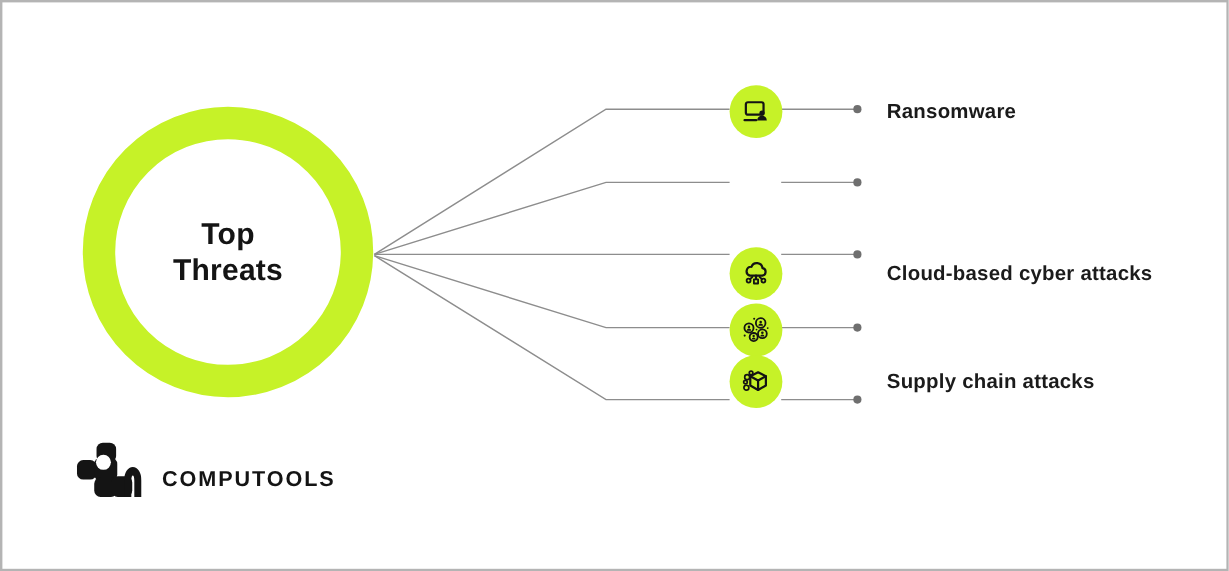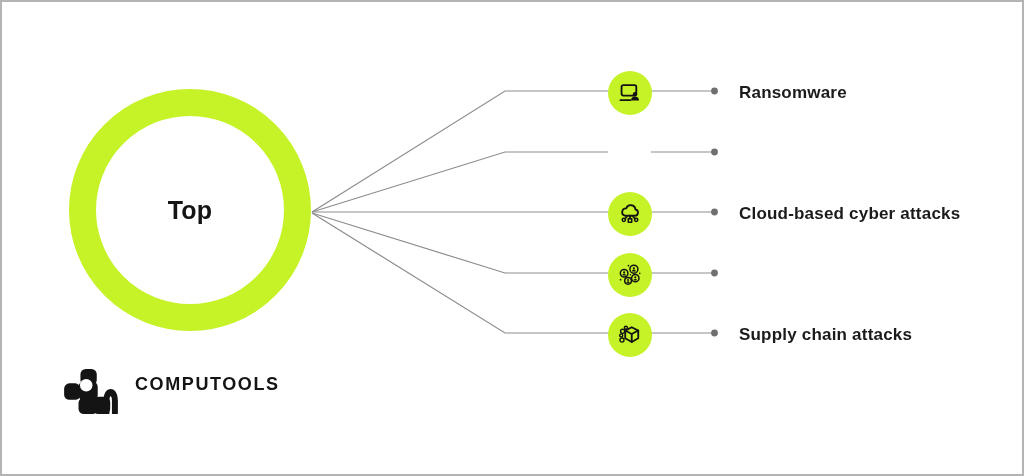--- a/index.html
+++ b/index.html
@@ -47,21 +47,21 @@
   .ico .fill{fill:#141414;stroke:none;}
   .ico.thin{stroke-width:1.4;}
 
   .brand{
     position:absolute;left:62px;top:366px;
     display:flex;align-items:flex-start;gap:17px;
   }
   .brand-mark svg{display:block;}
   .brand-name{
     font-size:18px;font-weight:800;letter-spacing:1.6px;
-    margin-top:6px;color:#141414;
+    margin-top:21px;color:#141414;
   }
 </style>
 </head>
 <body>
 
 <div class="canvas">
 
   <svg class="connectors" viewBox="0 0 1020 472" aria-hidden="true">
     <polyline points="310,210 503,89 606,89"></polyline>
     <polyline points="310,210 503,150 606,150"></polyline>
@@ -78,37 +78,38 @@
     <circle cx="712.5" cy="89" r="3.4"></circle>
     <circle cx="712.5" cy="150" r="3.4"></circle>
     <circle cx="712.5" cy="210" r="3.4"></circle>
     <circle cx="712.5" cy="271" r="3.4"></circle>
     <circle cx="712.5" cy="331" r="3.4"></circle>
   </svg>
 
   <div class="hub">
     <div class="hub-title">
       <span>Top</span>
+      <span>Threats</span>
     </div>
   </div>
 
   <div class="row" style="top:69px">
     <div class="icon-badge">
       <svg class="ico" width="26" height="26" viewBox="0 0 24 24">
         <rect x="4.2" y="4.8" width="13.6" height="9.6" rx="1.6"></rect>
         <line x1="3.2" y1="18.6" x2="12.2" y2="18.6"></line>
         <circle class="fill" cx="16.6" cy="13.1" r="2"></circle>
         <path class="fill" d="M12.9 18.9 c0,-2.3 1.6,-3.7 3.7,-3.7 c2.1,0 3.7,1.4 3.7,3.7 Z"></path>
       </svg>
     </div>
     <div class="threat-label">Ransomware</div>
   </div>
 
 
-  <div class="row" style="top:190px">
+  <div class="row" style="top:204px">
     <div class="icon-badge">
       <svg class="ico" width="26" height="26" viewBox="0 0 24 24">
         <path d="M7.3 13.6 h9.2 a2.9 2.9 0 0 0 0.5 -5.75 a4.4 4.4 0 0 0 -8.5 -1.1 a3.5 3.5 0 0 0 -1.2 6.85 z"></path>
         <line x1="12" y1="13.6" x2="12" y2="16.2"></line>
         <rect x="10.4" y="16.4" width="3.2" height="3.2" stroke-width="1.4"></rect>
         <circle cx="6.3" cy="17.4" r="1.5" stroke-width="1.4"></circle>
         <line x1="7.4" y1="16.3" x2="9.2" y2="14.6" stroke-width="1.4"></line>
         <circle cx="17.7" cy="17.4" r="1.5" stroke-width="1.4"></circle>
         <line x1="16.6" y1="16.3" x2="14.8" y2="14.6" stroke-width="1.4"></line>
       </svg>
@@ -132,21 +133,21 @@
         <circle class="fill" cx="10.2" cy="16.6" r="0.9"></circle>
         <path class="fill" d="M8.7 19.3 a1.5 1.5 0 0 1 3 0 z"></path>
         <circle class="fill" cx="10.6" cy="3.3" r="0.8"></circle>
         <circle class="fill" cx="3.3" cy="16.3" r="0.8"></circle>
         <circle class="fill" cx="12.4" cy="11.7" r="0.7"></circle>
         <circle class="fill" cx="21" cy="10.5" r="0.7"></circle>
       </svg>
     </div>
   </div>
 
-  <div class="row" style="top:311px">
+  <div class="row" style="top:294px">
     <div class="icon-badge">
       <svg class="ico" width="26" height="26" viewBox="0 0 24 24" stroke-width="1.6">
         <path d="M13.6 4.8 L19.6 7.9 V15 L13.6 18.4 L7.6 15 V7.9 Z"></path>
         <path d="M7.6 7.9 L13.6 11.1 L19.6 7.9"></path>
         <line x1="13.6" y1="11.1" x2="13.6" y2="18.4"></line>
         <circle cx="4.6" cy="16.7" r="1.9" stroke-width="1.3"></circle>
         <circle cx="3.9" cy="12.4" r="1.4" stroke-width="1.3"></circle>
         <circle cx="5.2" cy="8.6" r="1.9" stroke-width="1.3"></circle>
         <circle cx="8.2" cy="5.3" r="1.4" stroke-width="1.3"></circle>
       </svg>

